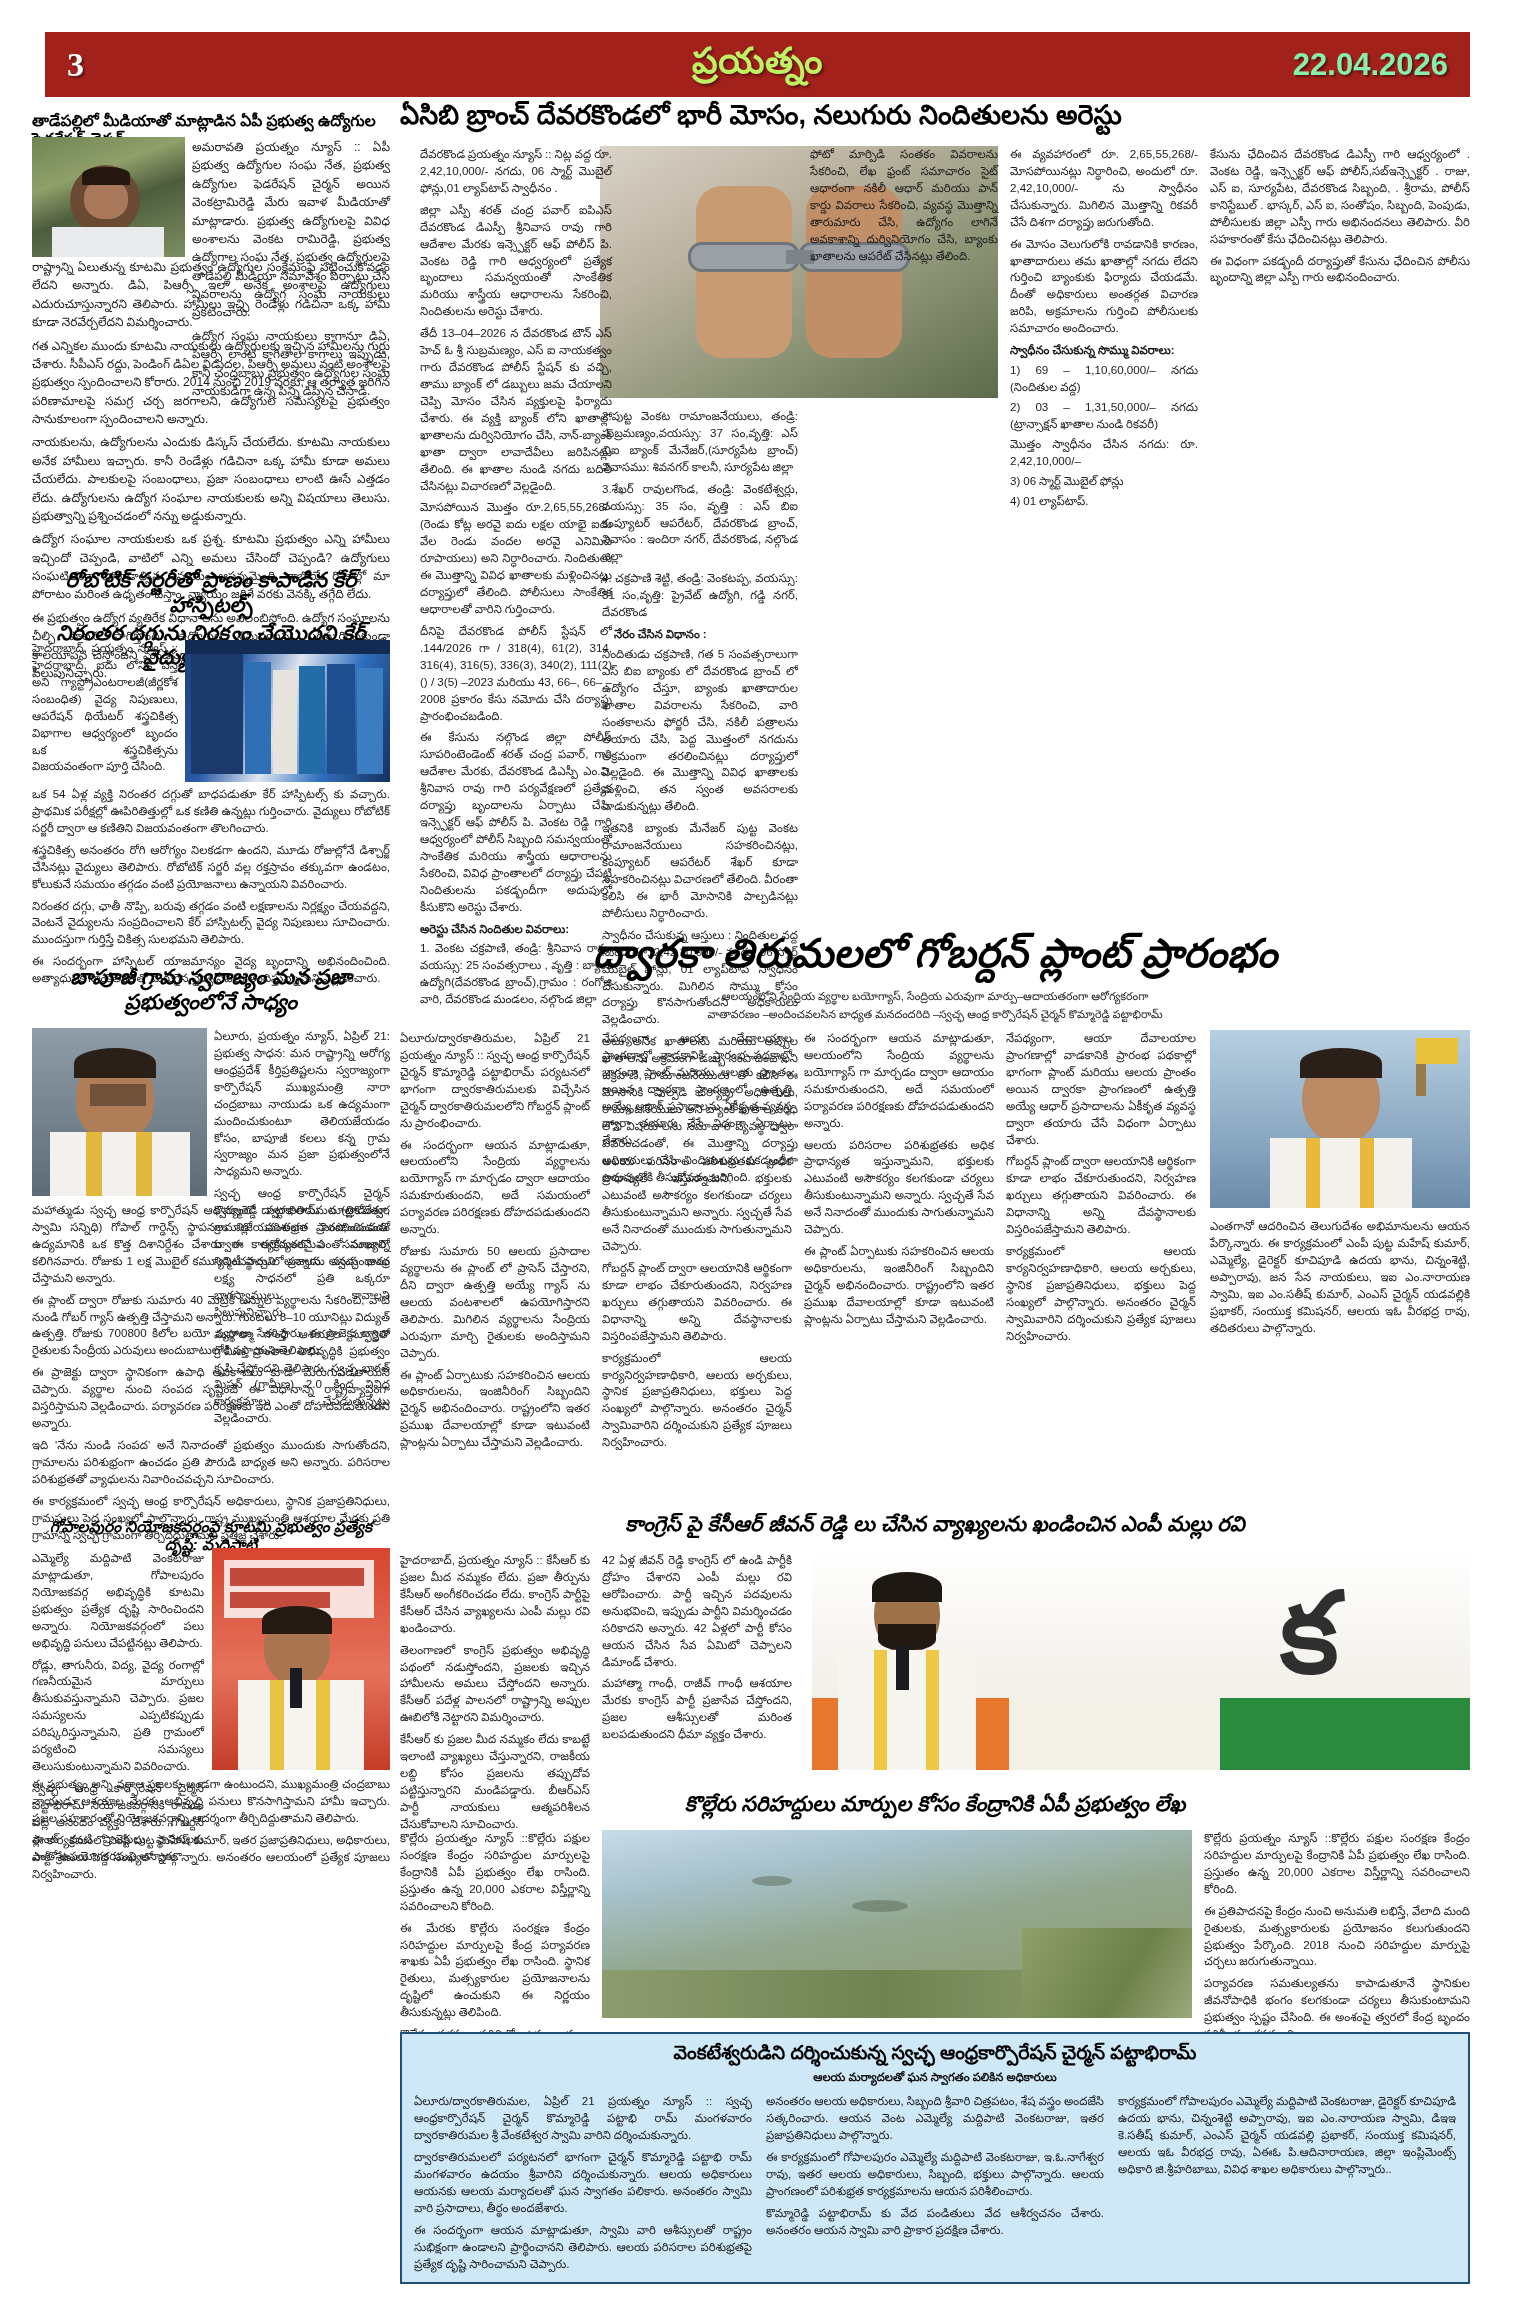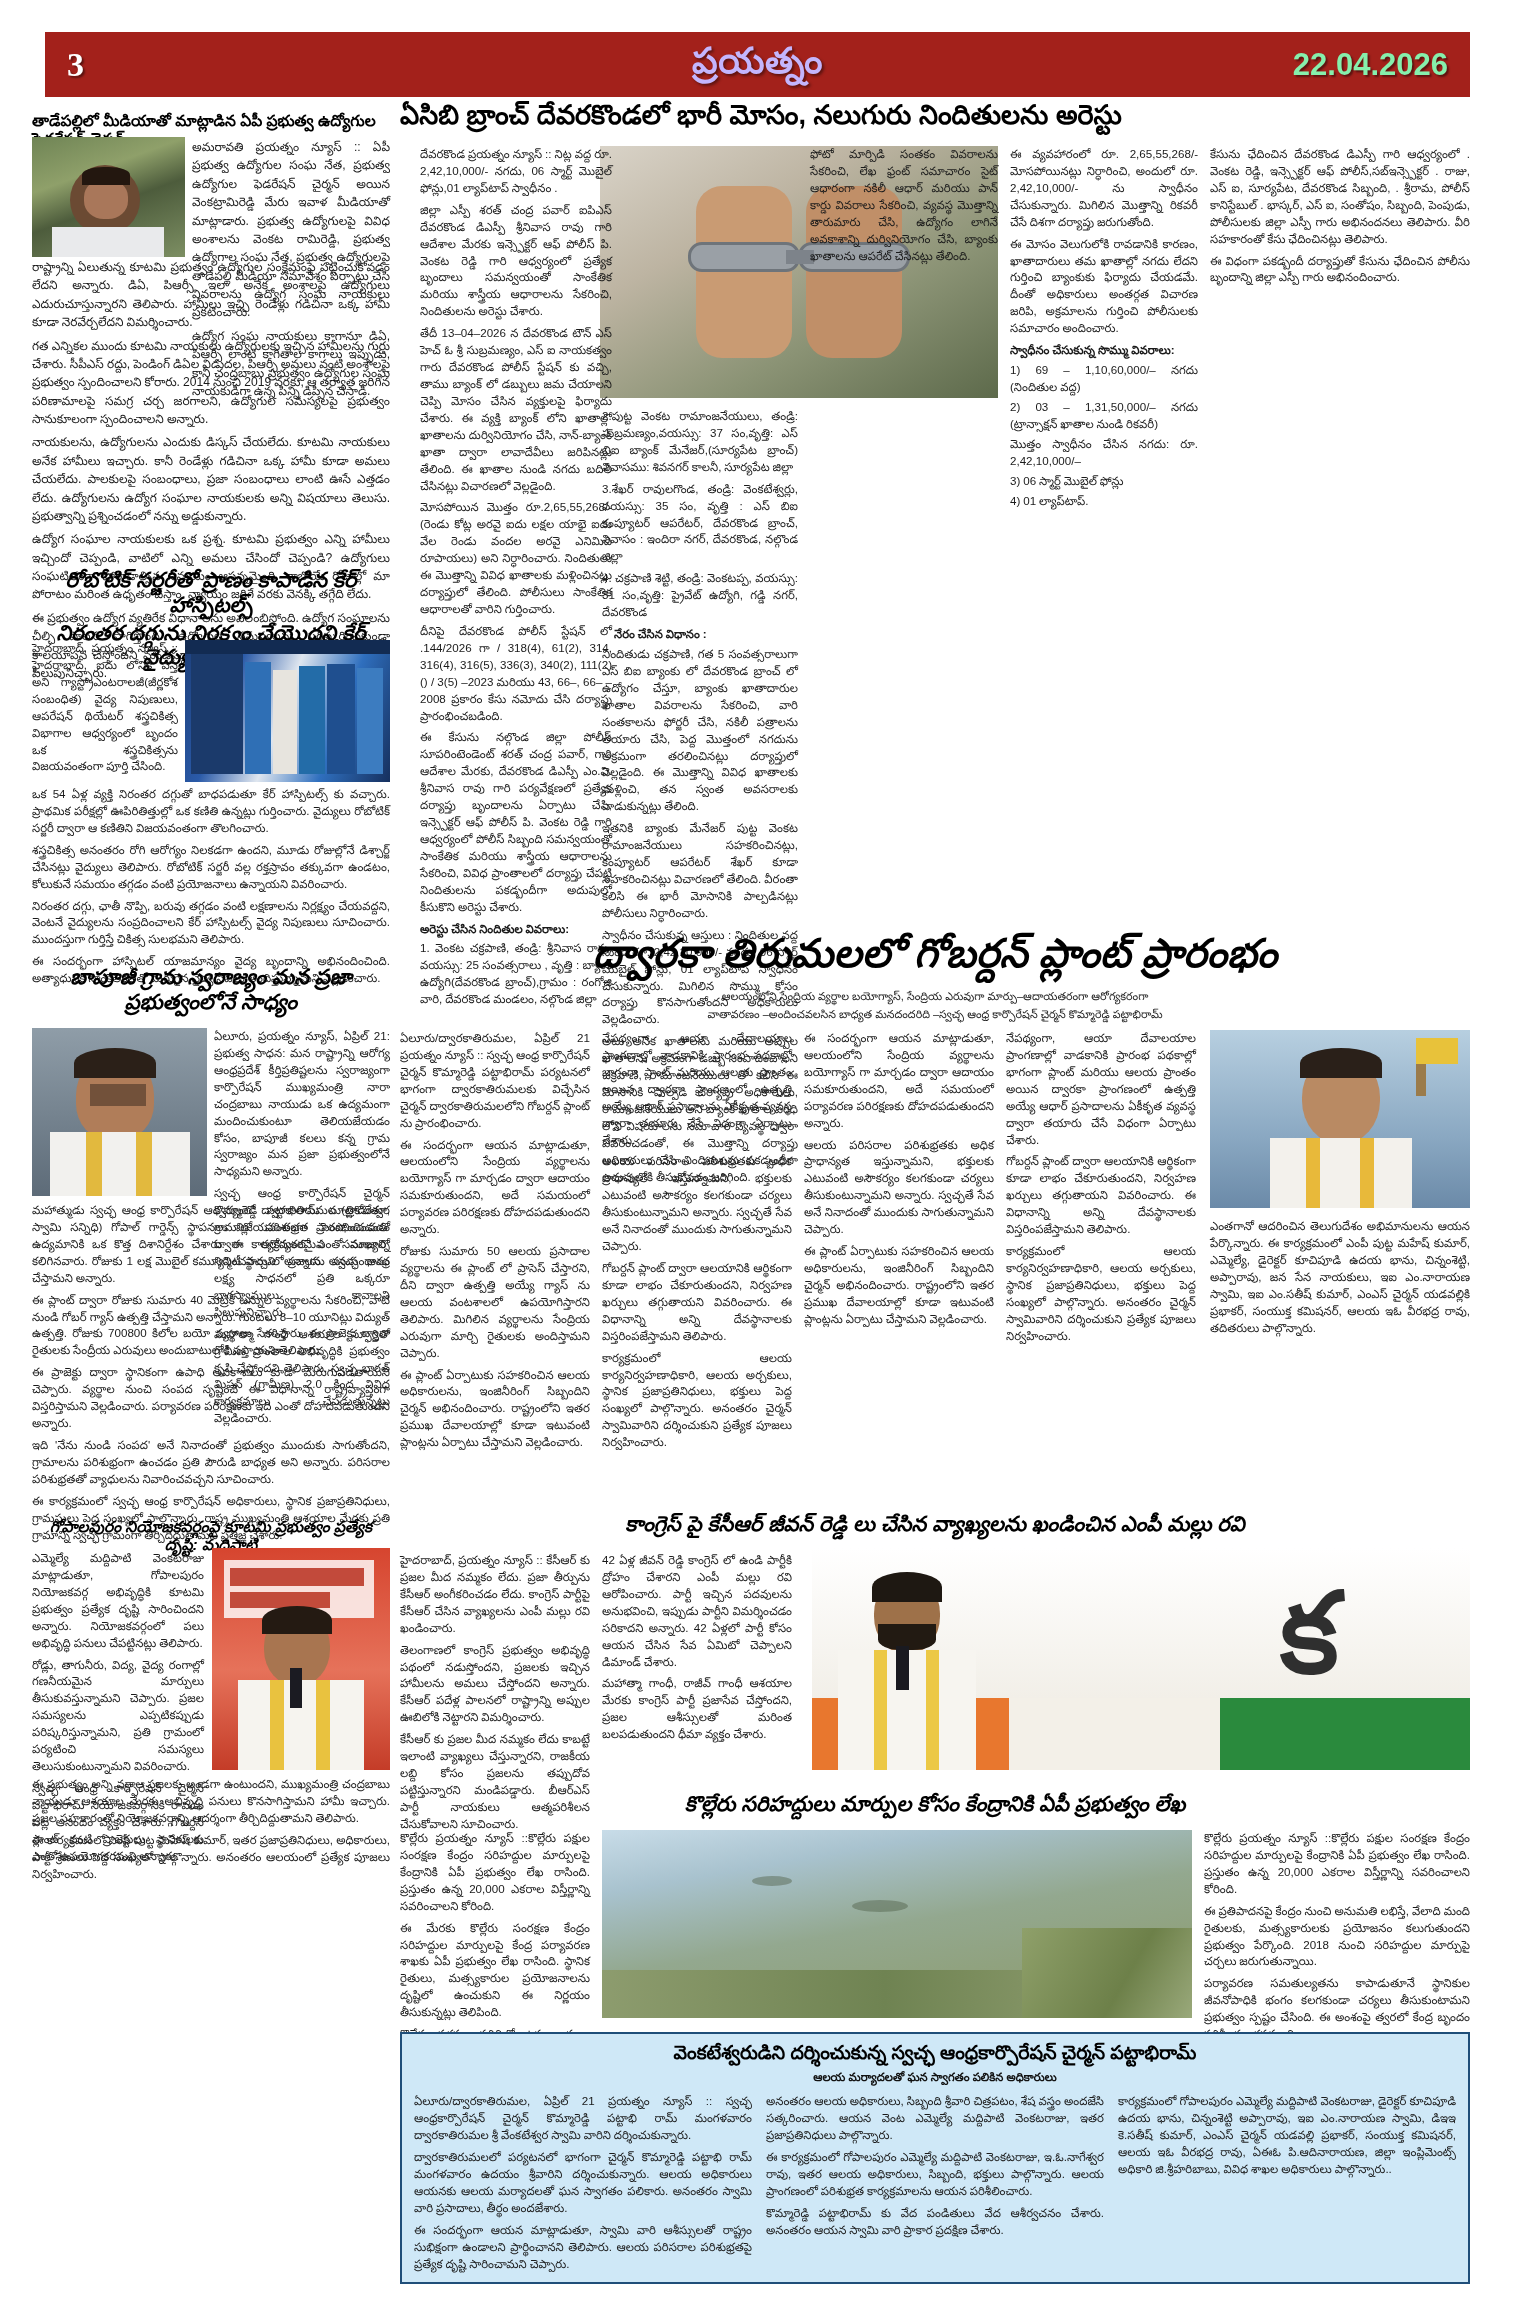--- a/index.html
+++ b/index.html
@@ -19,21 +19,21 @@
     display:flex;align-items:center;justify-content:space-between;
     padding:0 22px;box-sizing:border-box;
   }
   .masthead .pageno{
     color:#fff;font-size:34px;font-weight:bold;
     text-shadow:2px 2px 2px rgba(0,0,0,.45);
     font-family:"Liberation Serif","DejaVu Serif",serif;
   }
   .masthead .brand{
     position:absolute;left:0;right:0;text-align:center;
-    color:#c4b5fd;font-size:36px;font-weight:bold;letter-spacing:.5px;
+    color:#bef264;font-size:36px;font-weight:bold;letter-spacing:.5px;
     text-shadow:2px 2px 3px rgba(0,0,0,.45);
     pointer-events:none;
   }
   .masthead .date{
     color:#86efac;font-size:31px;font-weight:bold;
     text-shadow:2px 2px 2px rgba(0,0,0,.45);
   }
 
   
   .hl{

